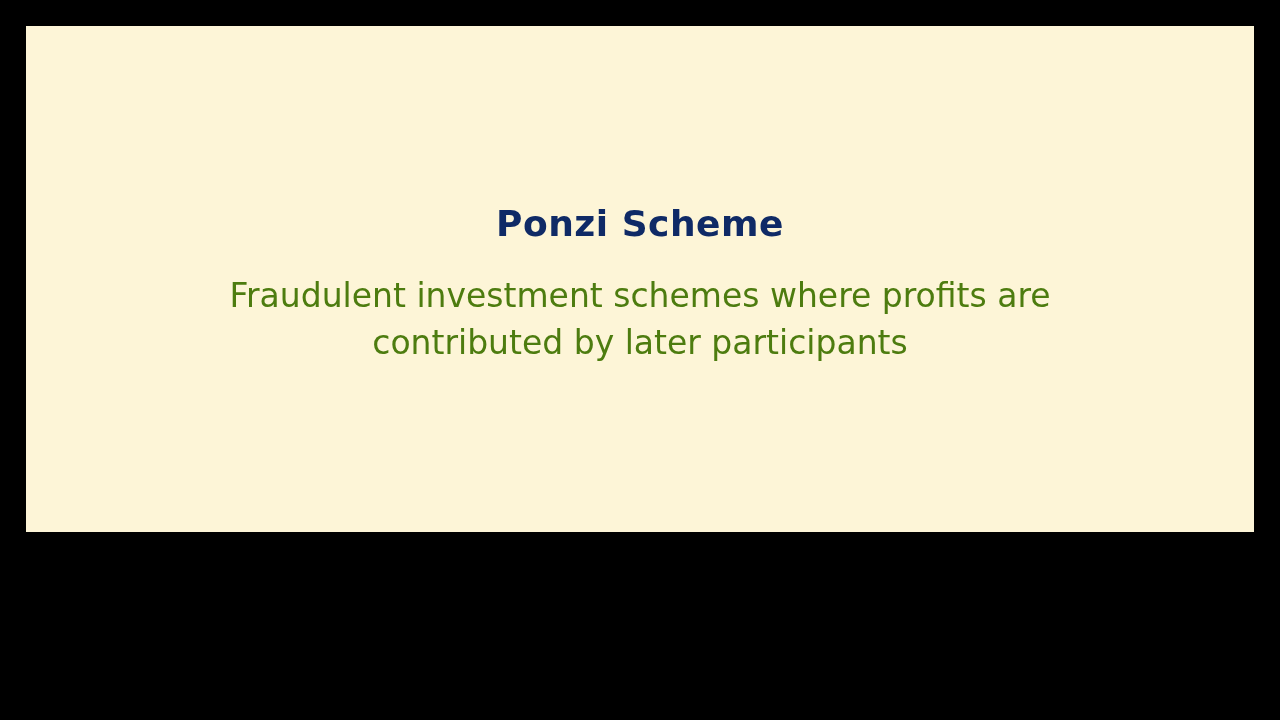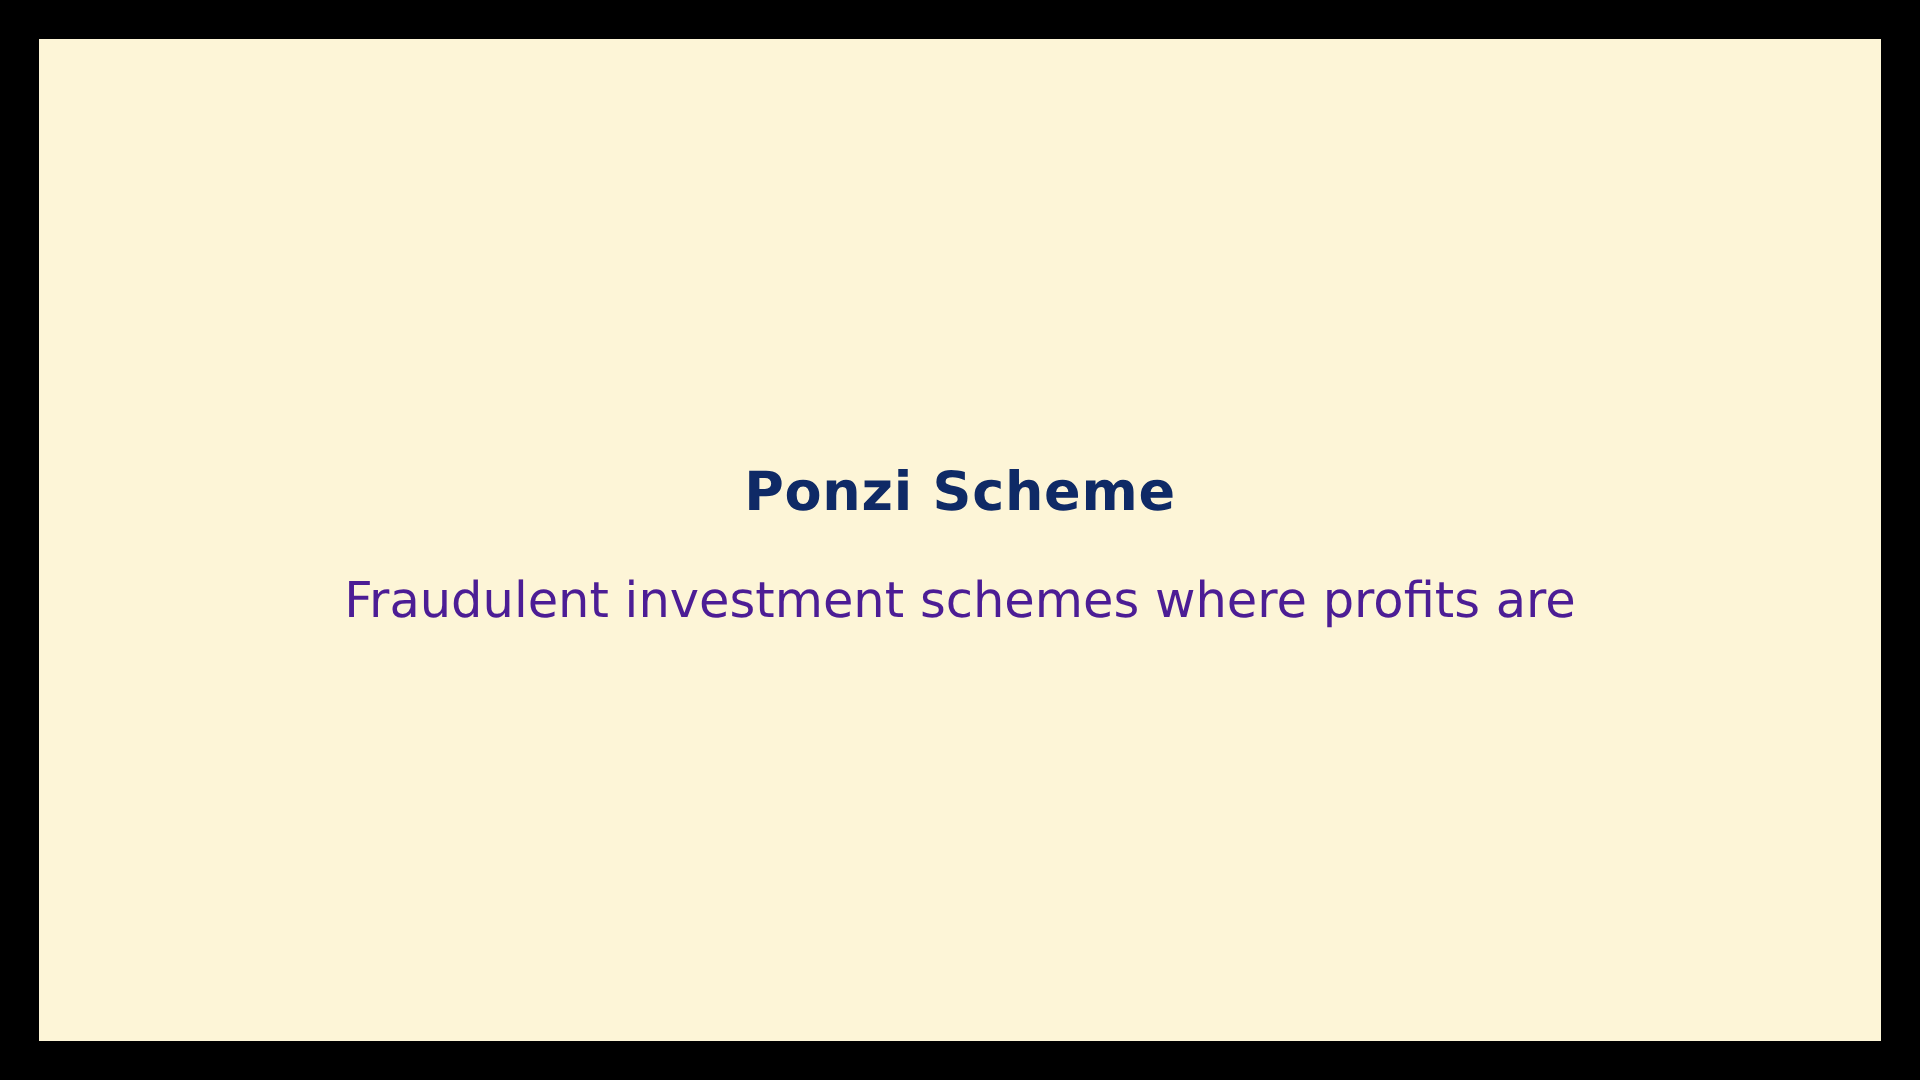--- a/index.html
+++ b/index.html
@@ -15,21 +15,21 @@
     position: relative;
     width: 1280px;
     height: 720px;
     background: #000000;
   }
   .card {
     position: absolute;
     left: 26px;
     top: 26px;
     width: 1228px;
-    height: 668px;
+    height: 506px;
     background: #FDF5D7;
     display: flex;
     flex-direction: column;
     align-items: center;
     justify-content: center;
     box-sizing: border-box;
     padding-top: 10px;
     text-align: center;
   }
   .card-title {
@@ -40,29 +40,30 @@
     line-height: 1.2;
     color: #0F2A66;
     letter-spacing: 0.5px;
   }
   .card-description {
     margin: 26px 0 0 0;
     font-family: "DejaVu Sans", sans-serif;
     font-weight: normal;
     font-size: 33px;
     line-height: 47px;
-    color: #4c1d95;
+    color: #4d7c0f;
   }
   .desc-line {
     white-space: nowrap;
   }
 </style>
 </head>
 <body>
 
 <div class="stage">
   <div class="card">
     <h1 class="card-title">Ponzi Scheme</h1>
     <div class="card-description">
       <div class="desc-line">Fraudulent investment schemes where profits are</div>
+      <div class="desc-line">contributed by later participants</div>
     </div>
   </div>
 </div>
 
 </body></html>

